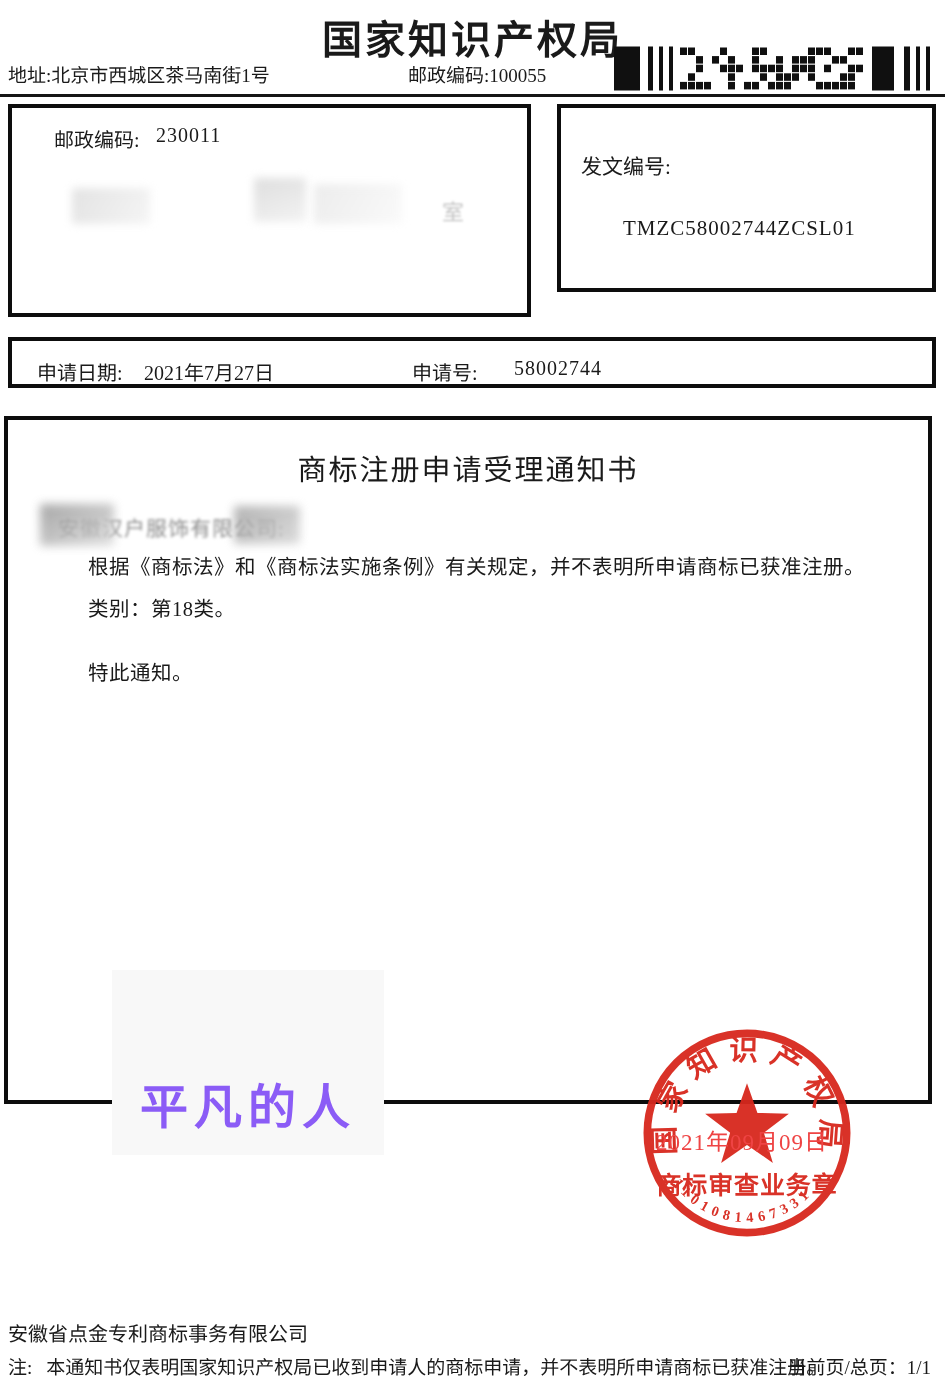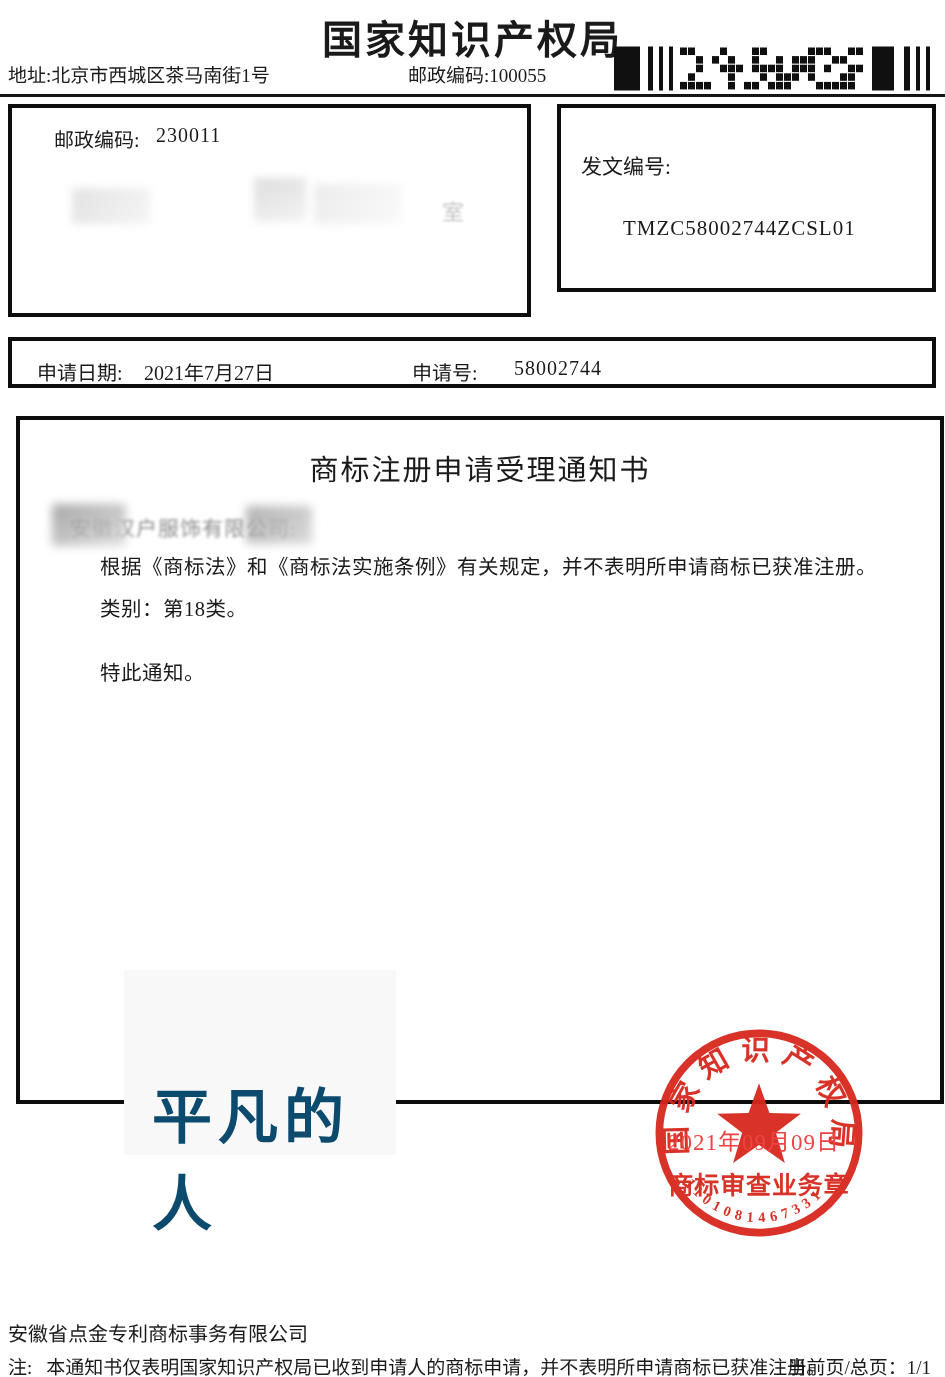--- a/index.html
+++ b/index.html
@@ -24,21 +24,21 @@
   .post-line{top:60px;left:408px;font-size:19px;}
   .barcode{top:45px;left:614px;width:322px;height:47px;}
   .barcode rect{fill:#101010;}
   .head-rule{top:94px;left:0;width:945px;height:3px;background:#151515;}
 
   
   .box{border:4px solid #0d0d0d;box-sizing:border-box;background:#fff;}
   .recipient-box{top:104px;left:8px;width:523px;height:213px;}
   .issue-box{top:104px;left:557px;width:379px;height:188px;}
   .appbar-box{top:337px;left:8px;width:928px;height:51px;}
-  .main-box{top:416px;left:16px;width:928px;height:688px;}
+  .main-box{top:416px;left:4px;width:928px;height:688px;}
 
   .rb-label{top:16px;left:22px;font-size:20px;margin-left:20px;}
   .rb-value{top:16px;left:144px;font-size:20px;letter-spacing:1px;}
 
   .smudge{border-radius:3px;filter:blur(4px);}
   .smudge-a{top:80px;left:60px;width:78px;height:36px;background:linear-gradient(120deg,#e3e3e3,#f5f5f5);}
   .smudge-b{top:70px;left:242px;width:52px;height:44px;background:linear-gradient(160deg,#dedede,#f3f3f3);}
   .smudge-c{top:76px;left:302px;width:88px;height:40px;background:linear-gradient(120deg,#ececec,#fafafa);}
   .ghost-char{top:86px;left:430px;font-size:22px;color:#c6c6c6;filter:blur(1px);}
 
@@ -64,22 +64,22 @@
 
   .body-line{left:80px;font-size:20.5px;letter-spacing:.5px;white-space:nowrap;}
   .bl-1{top:130px;}
   .bl-2{top:172px;}
   .bl-3{top:214px;margin-top:22px;}
 
   
   .tm-box{top:550px;left:104px;width:272px;height:185px;background:#f8f8f8;}
   .tm-text{
     position:absolute;top:98px;left:28px;
-    font-size:60px;font-weight:700;letter-spacing:6px;
-    color:#0c4a6e;
+    font-size:48px;font-weight:700;letter-spacing:6px;
+    color:#8b5cf6;
     font-family:"Liberation Sans","DejaVu Sans",sans-serif;
   }
 
   
   .seal-wrap{top:598px;left:624px;width:230px;height:230px;opacity:.95;}
   .seal-svg{width:100%;height:100%;}
   .seal-arc-text{font-size:30px;font-weight:600;fill:#d7281d;letter-spacing:11px;}
   .seal-banner{font-size:26px;font-weight:700;fill:#d7281d;letter-spacing:1px;}
   .seal-serial{font-size:15px;font-weight:600;fill:#d7281d;letter-spacing:5.5px;}
   .seal-date{

